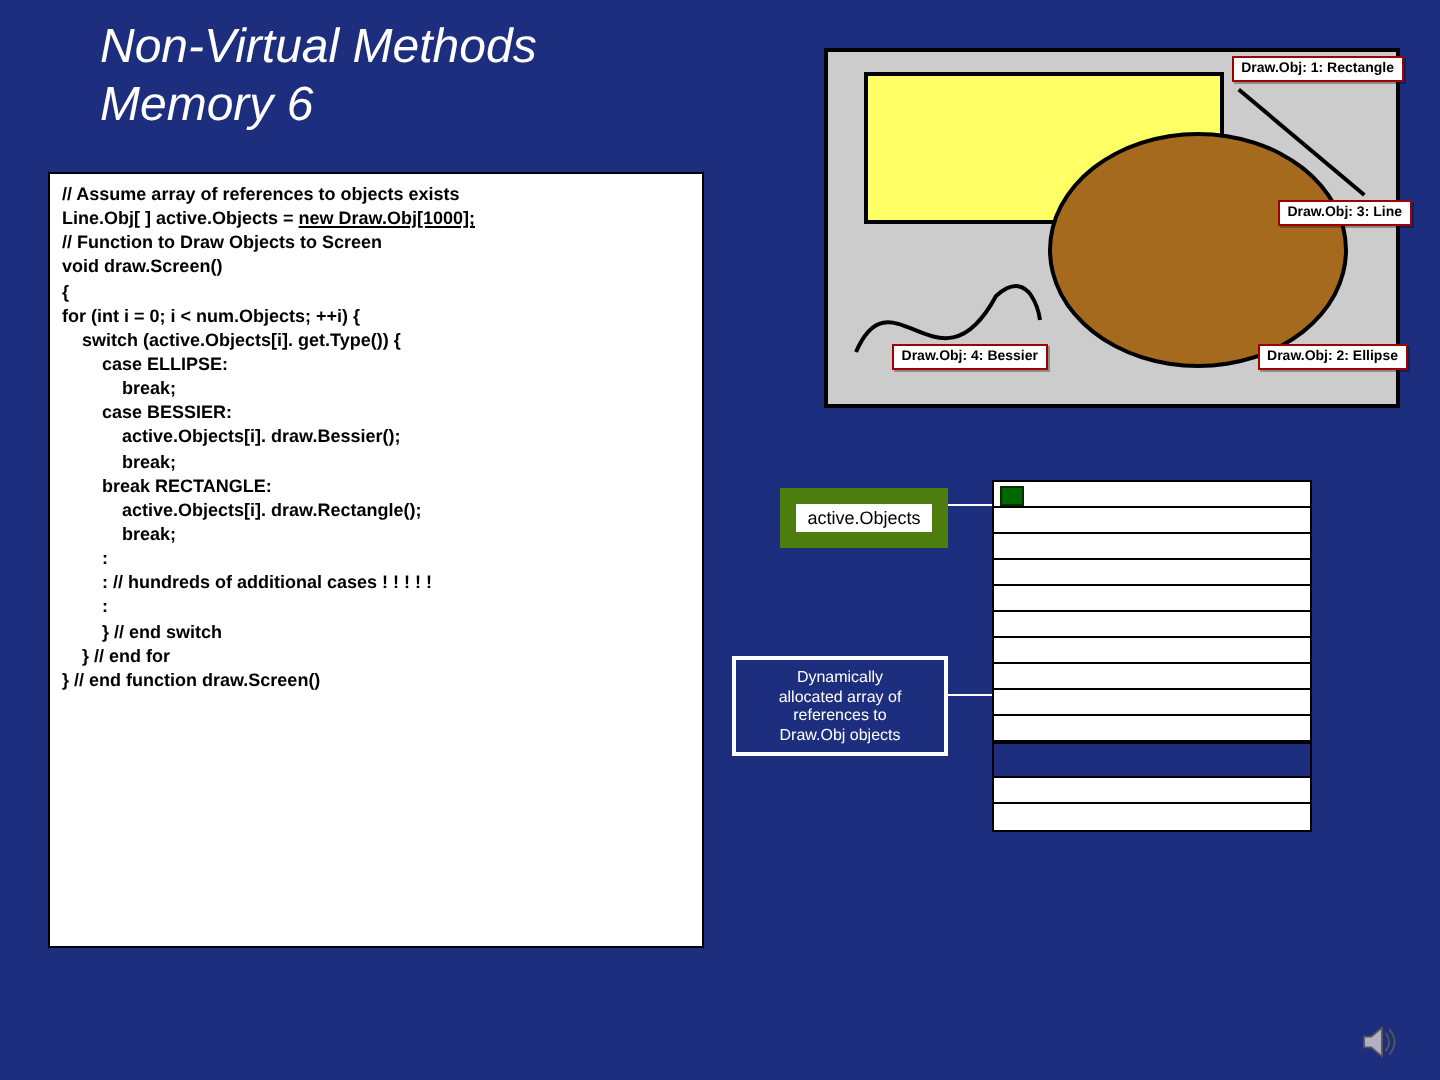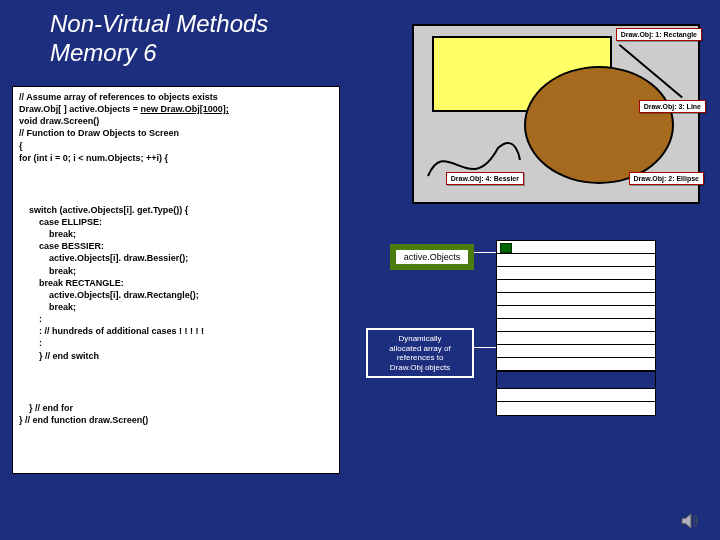--- a/index.html
+++ b/index.html
@@ -15,32 +15,32 @@
   .title {
     color: #fff;
     font-size: 24px;
     font-style: italic;
     font-weight: normal;
     padding: 10px 16px 0 50px;
     line-height: 1.2;
   }
   .code-box {
     position: absolute;
-    left: 12px; top: 86px;
+    left: 24px; top: 86px;
     width: 328px; height: 388px;
     background: #fff;
     border: 1px solid #000;
     padding: 4px 6px;
     font-family: Verdana, Arial, sans-serif;
     font-size: 9px;
     font-weight: bold;
     line-height: 1.35;
   }
   .code-box .u { text-decoration: underline; }
-  .code-box .i1 { padding-left: 10px; margin-top: 40px; }
+  .code-box .i1 { padding-left: 10px; }
   .code-box .i2 { padding-left: 20px; }
   .code-box .i3 { padding-left: 30px; }
   .scene {
     position: absolute;
     right: 20px; top: 24px;
     width: 288px; height: 180px;
     background: #cccccc;
     border: 2px solid #000;
   }
   .scene .rect {
@@ -92,21 +92,21 @@
   }
   .lbl-rect   { right: 18px; top: 28px; }
   .lbl-line   { right: 14px; top: 100px; }
   .lbl-ellipse{ right: 16px; top: 172px; }
   .lbl-bessier{ right: 196px; top: 172px; }
   .ao-label {
     position: absolute;
     left: 390px; top: 244px;
     width: 84px;
     background: #fff;
-    border: 6px solid #4d7c0f;
+    border: 8px solid #4d7c0f;
     text-align: center;
     font-size: 9px;
     padding: 2px 2px;
   }
   .dyn-box {
     position: absolute;
     left: 366px; top: 328px;
     width: 108px;
     background: #1e2e7e;
     color: #fff;
@@ -156,23 +156,23 @@
 </head>
 <body>
 
 <div class="title">
   <span>Non-Virtual Methods</span><br>
   <span>Memory 6</span>
 </div>
 
 <div class="code-box">
   <div>// Assume array of references to objects exists</div>
-  <div><span>Draw.Obj[ ] active.Objects = </span><span class="u">new Draw.Obj[1000];</span></div>
+  <div><span>Line.Obj[ ] active.Objects = </span><span class="u">new Draw.Obj[1000];</span></div>
+  <div>// Function to Draw Objects to Screen</div>
   <div>void draw.Screen()</div>
-  <div>// Function to Draw Objects to Screen</div>
   <div>{</div>
   <div>for (int i = 0; i &lt; num.Objects; ++i) {</div>
   <div class="i1">switch (active.Objects[i]. get.Type()) {</div>
   <div class="i2">case ELLIPSE:</div>
   <div class="i3">break;</div>
   <div class="i2">case BESSIER:</div>
   <div class="i3">active.Objects[i]. draw.Bessier();</div>
   <div class="i3">break;</div>
   <div class="i2">break RECTANGLE:</div>
   <div class="i3">active.Objects[i]. draw.Rectangle();</div>

